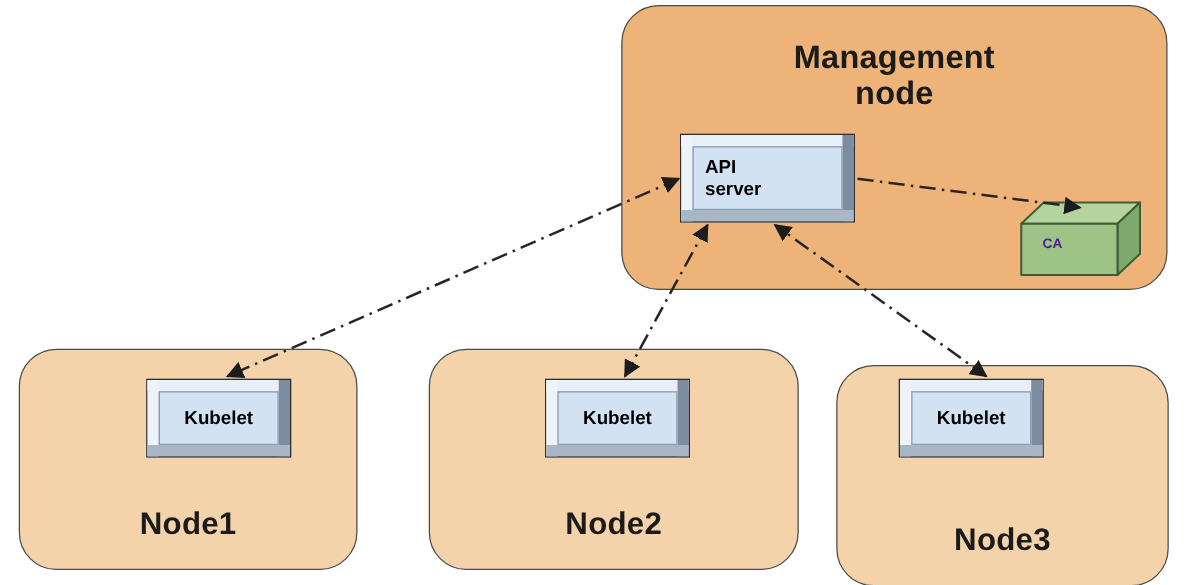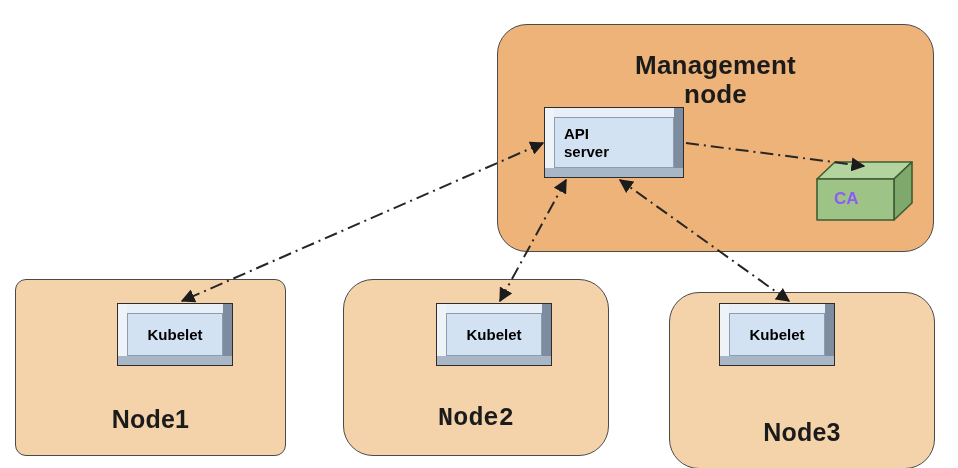--- a/index.html
+++ b/index.html
@@ -104,41 +104,41 @@
     justify-content: flex-start;
     text-align: left;
     padding-left: 10px;
   }
   
   .iso-box {
     position: absolute;
   }
   .iso-label {
     position: absolute;
-    color: #8b5cf6;
-    font-size: 17px;
+    color: #4c1d95;
+    font-size: 11px;
     font-weight: bold;
   }
   
   #connectors {
     position: absolute;
     top: 0;
     left: 0;
     width: 958px;
     height: 468px;
     pointer-events: none;
     z-index: 6;
   }
 </style>
 </head>
 <body>
 
 <div id="canvas">
 
-  <div class="panel panel-mgmt" style="left:497px; top:24px; width:437px; height:228px;">
+  <div class="panel panel-mgmt" style="left:497px; top:4px; width:437px; height:228px;">
     <div class="panel-title mgmt-title">Management
 node</div>
   </div>
 
   <div class="bevel-box" style="left:544px; top:107px; width:140px; height:71px; z-index:5;">
     <div class="bv bv-top"></div>
     <div class="bv bv-left"></div>
     <div class="bv bv-right"></div>
     <div class="bv bv-bottom"></div>
     <div class="bevel-inner"></div>
@@ -151,33 +151,33 @@
 
       <polygon points="1,19 19,2 96,2 78,19" fill="#b3d49e" stroke="#3f5c33" stroke-width="1.6" stroke-linejoin="round"></polygon>
 
       <polygon points="78,19 96,2 96,43 78,60" fill="#7fa86c" stroke="#3f5c33" stroke-width="1.6" stroke-linejoin="round"></polygon>
 
       <rect x="1" y="19" width="77" height="41" fill="#9dc486" stroke="#3f5c33" stroke-width="1.6" stroke-linejoin="round"></rect>
     </svg>
     <div class="iso-label" style="left:18px; top:29px;">CA</div>
   </div>
 
-  <div class="panel panel-node" style="left:15px; top:279px; width:271px; height:177px;border-radius:11px;">
+  <div class="panel panel-node" style="left:15px; top:279px; width:271px; height:177px;">
     <div class="panel-title node-title">Node1</div>
   </div>
   <div class="bevel-box" style="left:117px; top:303px; width:116px; height:63px; z-index:5;">
     <div class="bv bv-top"></div>
     <div class="bv bv-left"></div>
     <div class="bv bv-right"></div>
     <div class="bv bv-bottom"></div>
     <div class="bevel-inner"></div>
     <div class="bevel-label">Kubelet</div>
   </div>
 
-  <div class="panel panel-node" style="left:343px; top:279px; width:266px; height:177px;font-family:Liberation Mono, monospace;">
+  <div class="panel panel-node" style="left:343px; top:279px; width:296px; height:177px;">
     <div class="panel-title node-title">Node2</div>
   </div>
   <div class="bevel-box" style="left:436px; top:303px; width:116px; height:63px; z-index:5;">
     <div class="bv bv-top"></div>
     <div class="bv bv-left"></div>
     <div class="bv bv-right"></div>
     <div class="bv bv-bottom"></div>
     <div class="bevel-inner"></div>
     <div class="bevel-label">Kubelet</div>
   </div>

